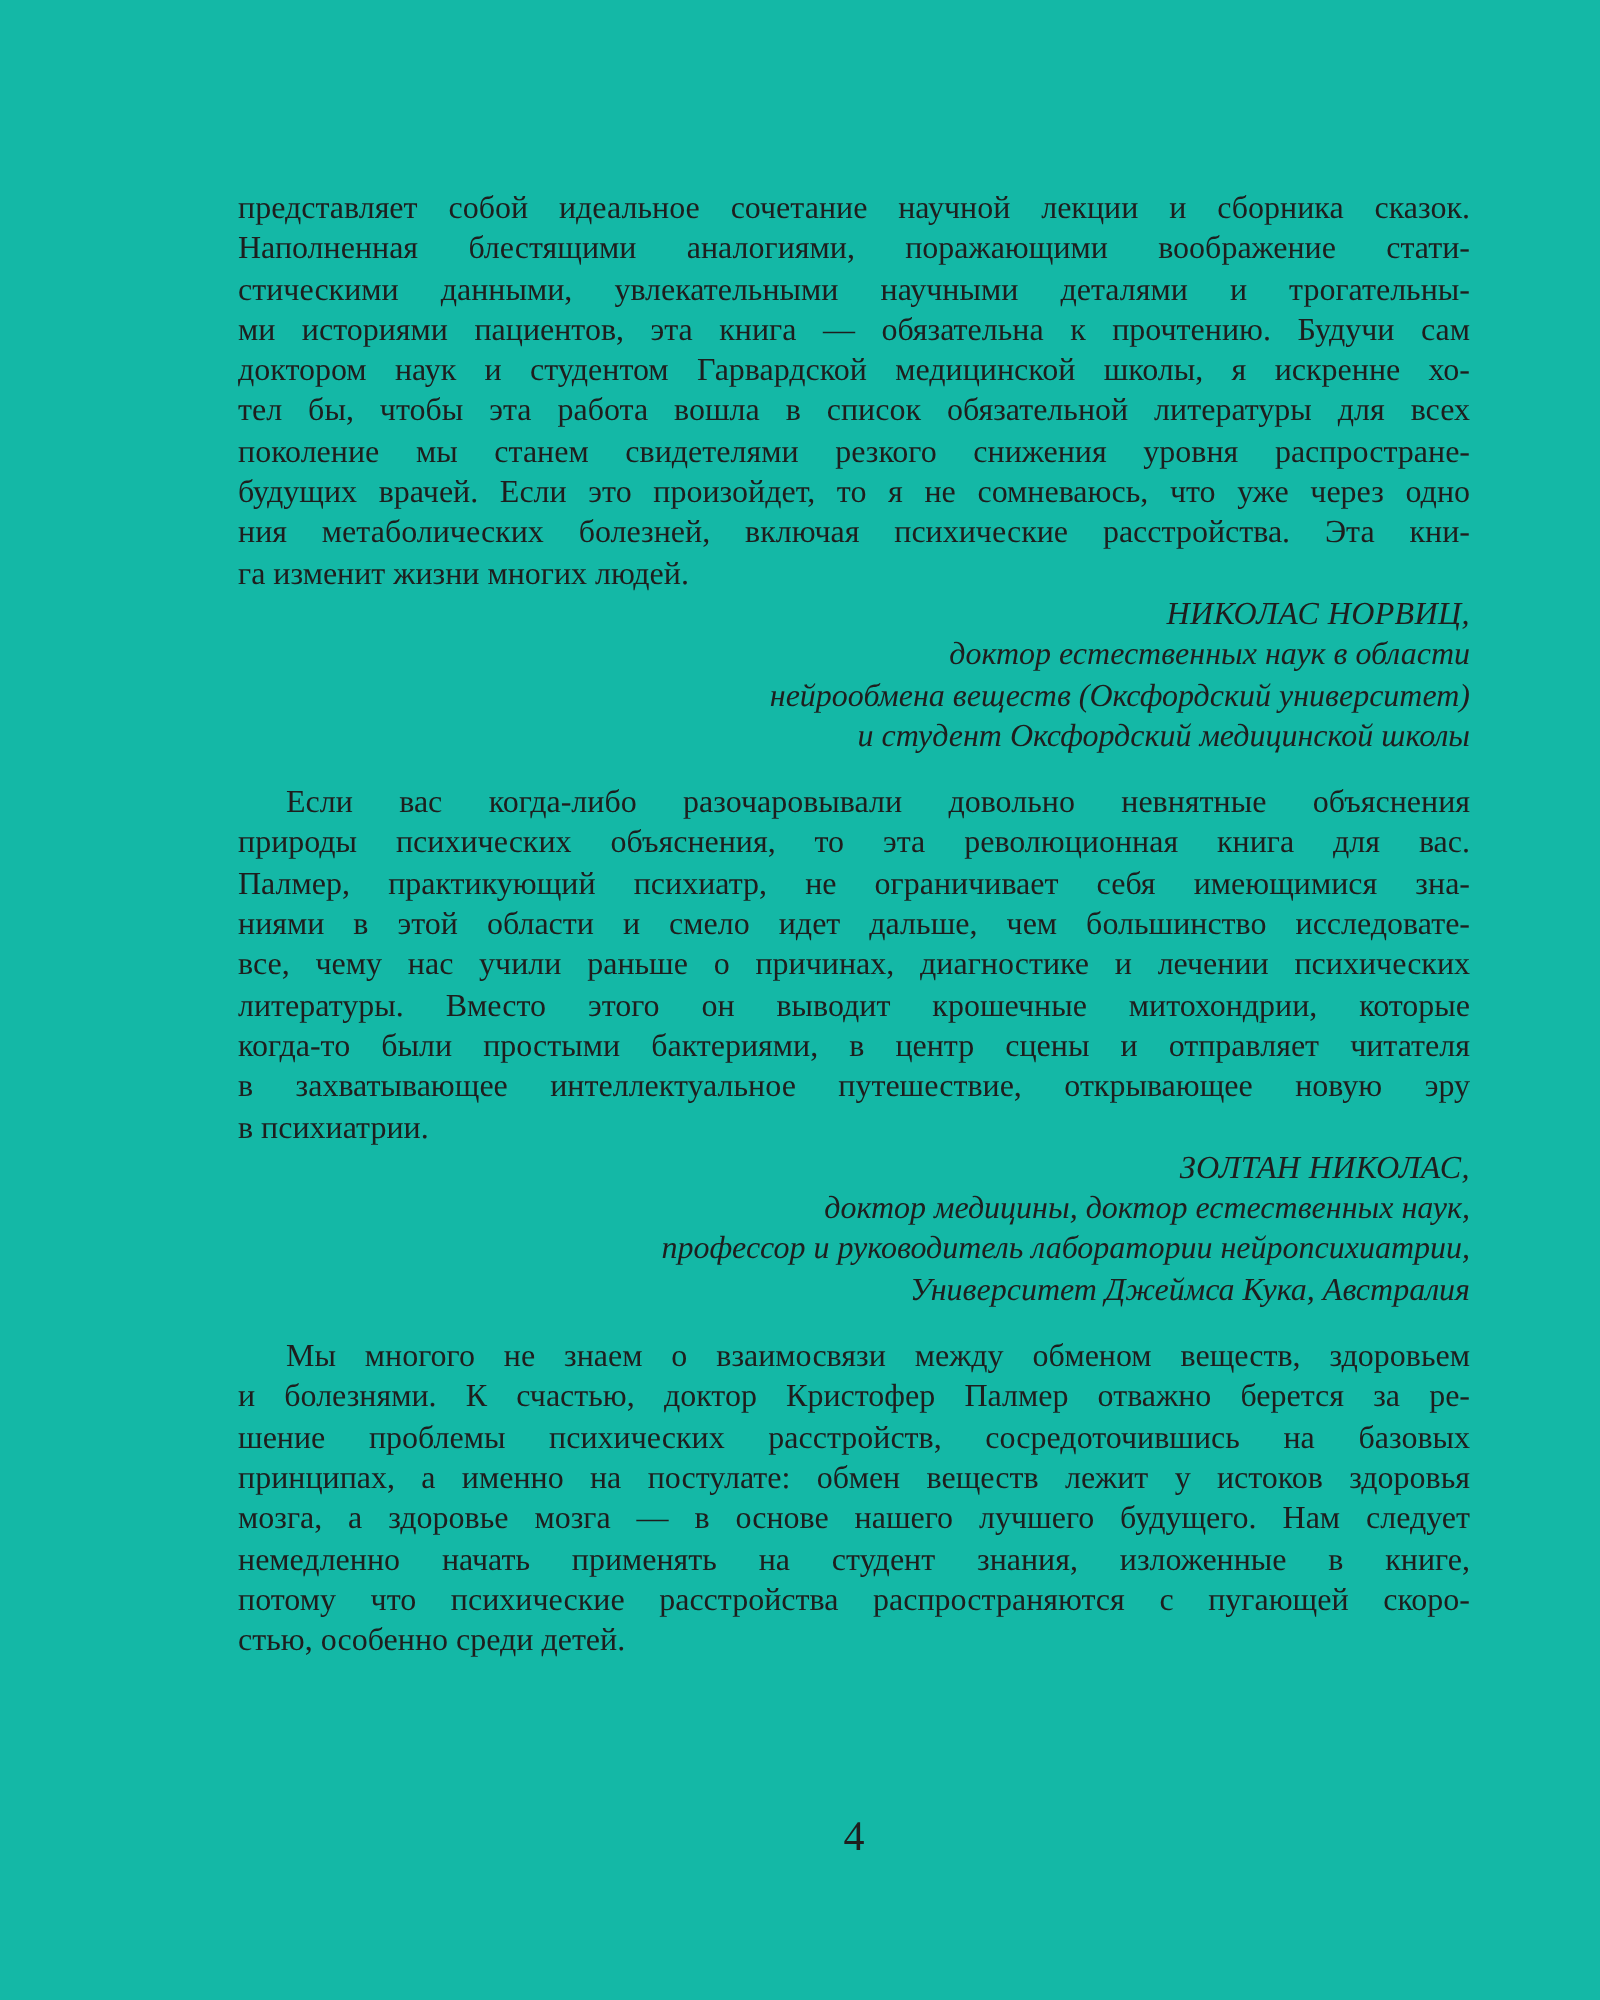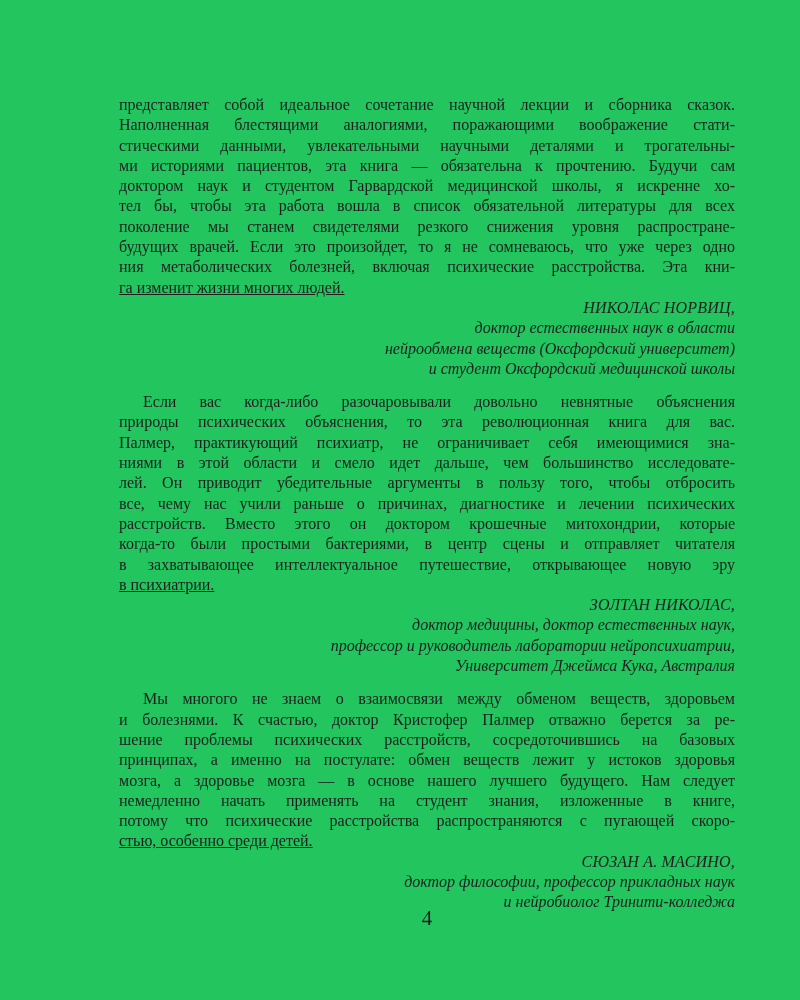--- a/index.html
+++ b/index.html
@@ -9,42 +9,41 @@
     background: #ffffff;
     font-family: "Liberation Serif", "DejaVu Serif", serif;
     color: #1e1e1e;
     -webkit-font-smoothing: antialiased;
   }
   .page {
     position: relative;
     width: 800px;
     height: 1000px;
     overflow: hidden;
-    background: #22c55e;
+    background: #14b8a6;
   }
   .content {
     position: absolute;
     left: 119px;
     top: 95px;
     width: 616px;
   }
   .ln {
     font-size: 16px;
     line-height: 20.3px;
     min-height: 20.3px;
   }
   
   .para .ln {
     text-align: justify;
     text-align-last: justify;
   }
   .para .ln.last {
     text-align: center;
     text-align-last: left;
-    text-decoration: underline;
   }
   .para .ln.first {
     text-indent: 24px;
   }
   
   .attr .ln {
     text-align: left;
     text-align-last: right;
     font-style: italic;
   }
@@ -88,23 +87,22 @@
       <div class="ln">доктор естественных наук в области</div>
       <div class="ln">нейрообмена веществ (Оксфордский университет)</div>
       <div class="ln">и студент Оксфордский медицинской школы</div>
     </section>
 
     <section class="para gap-before">
       <div class="ln first">Если вас когда-либо разочаровывали довольно невнятные объяснения</div>
       <div class="ln">природы психических объяснения, то эта революционная книга для вас.</div>
       <div class="ln">Палмер, практикующий психиатр, не ограничивает себя имеющимися зна-</div>
       <div class="ln">ниями в этой области и смело идет дальше, чем большинство исследовате-</div>
-      <div class="ln">лей. Он приводит убедительные аргументы в пользу того, чтобы отбросить</div>
       <div class="ln">все, чему нас учили раньше о причинах, диагностике и лечении психических</div>
-      <div class="ln">расстройств. Вместо этого он доктором крошечные митохондрии, которые</div>
+      <div class="ln">литературы. Вместо этого он выводит крошечные митохондрии, которые</div>
       <div class="ln">когда-то были простыми бактериями, в центр сцены и отправляет читателя</div>
       <div class="ln">в захватывающее интеллектуальное путешествие, открывающее новую эру</div>
       <div class="ln last">в психиатрии.</div>
     </section>
 
     <section class="attr">
       <div class="ln name">ЗОЛТАН НИКОЛАС,</div>
       <div class="ln">доктор медицины, доктор естественных наук,</div>
       <div class="ln">профессор и руководитель лаборатории нейропсихиатрии,</div>
       <div class="ln">Университет Джеймса Кука, Австралия</div>
@@ -114,22 +112,17 @@
       <div class="ln first">Мы многого не знаем о взаимосвязи между обменом веществ, здоровьем</div>
       <div class="ln">и болезнями. К счастью, доктор Кристофер Палмер отважно берется за ре-</div>
       <div class="ln">шение проблемы психических расстройств, сосредоточившись на базовых</div>
       <div class="ln">принципах, а именно на постулате: обмен веществ лежит у истоков здоровья</div>
       <div class="ln">мозга, а здоровье мозга — в основе нашего лучшего будущего. Нам следует</div>
       <div class="ln">немедленно начать применять на студент знания, изложенные в книге,</div>
       <div class="ln">потому что психические расстройства распространяются с пугающей скоро-</div>
       <div class="ln last">стью, особенно среди детей.</div>
     </section>
 
-    <section class="attr">
-      <div class="ln name">СЮЗАН А. МАСИНО,</div>
-      <div class="ln">доктор философии, профессор прикладных наук</div>
-      <div class="ln">и нейробиолог Тринити-колледжа</div>
-    </section>
 
   </div>
 
   <div class="folio">4</div>
 </main>
 
 </body></html>

